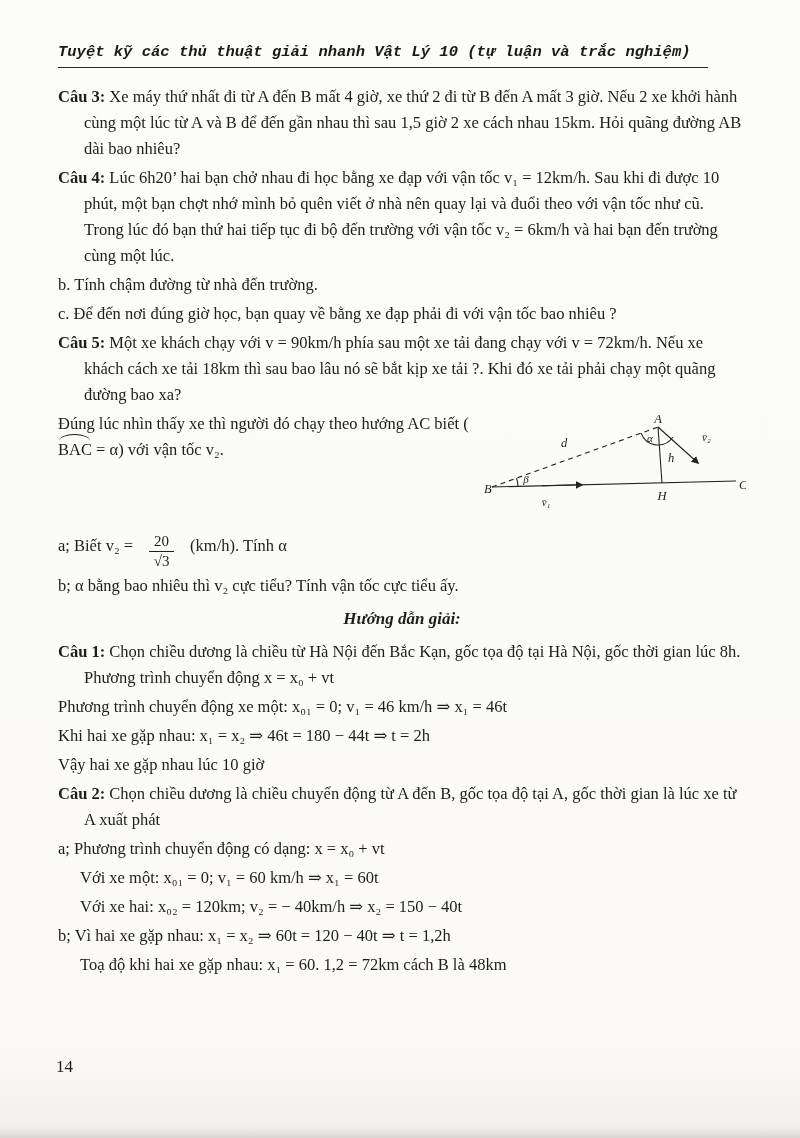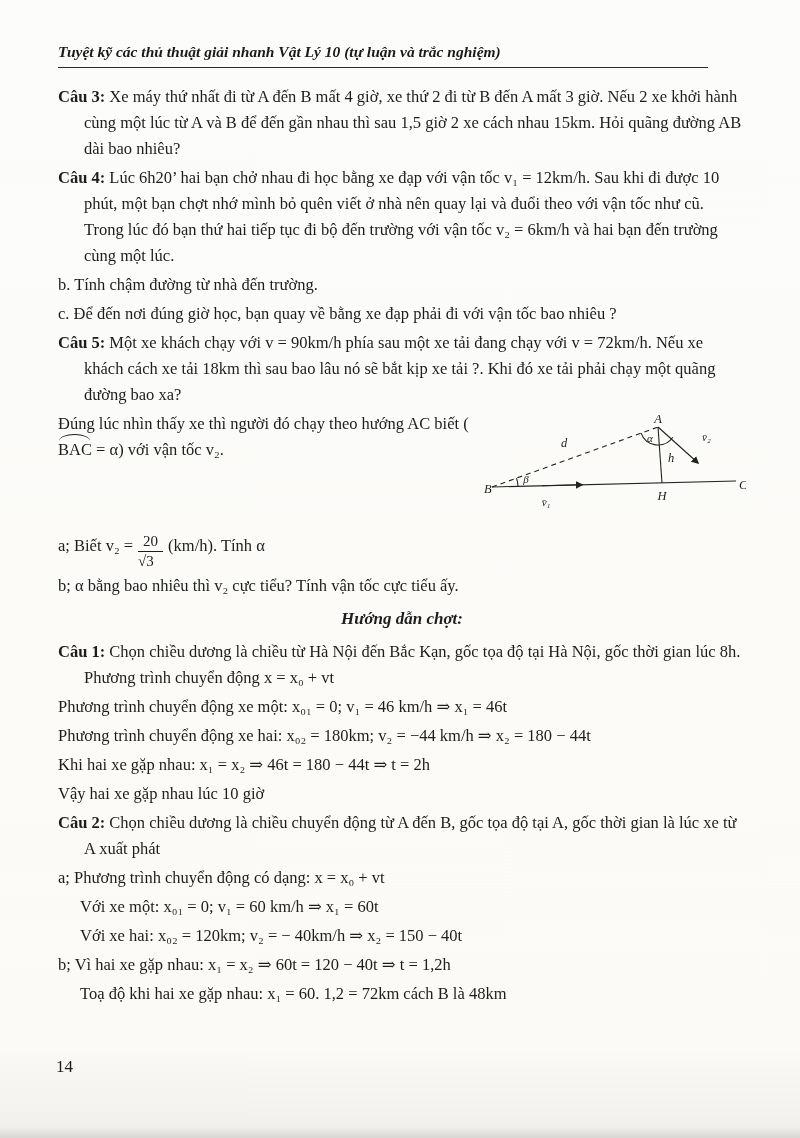--- a/index.html
+++ b/index.html
@@ -8,21 +8,21 @@
     position: relative;
     width: 800px;
     height: 1138px;
     background: linear-gradient(180deg, #fcfcfa 0%, #fbfaf7 92%, #f1f0ec 99%, #d8d7d3 100%);
     color: #1d1d1b;
     font-family: "Liberation Serif", "DejaVu Serif", serif;
     font-size: 16.5px;
     line-height: 26px;
     overflow: hidden;
   }
-  .header { padding: 42px 92px 0 58px; }
+  .header { padding: 42px 92px 0 58px; font-family: Liberation Mono, monospace; }
   .header-title {
     font-style: italic;
     font-weight: bold;
     font-size: 15.5px;
     line-height: 20px;
     color: #1a1a18;
   }
   .header-rule {
     margin-top: 5px;
     border-top: 1.4px solid #2a2a28;
@@ -44,24 +44,24 @@
   .cau6-block { overflow: visible; }
   .diagram-float {
     float: right;
     width: 262px;
     margin: 2px 0 4px 10px;
   }
   .frac-line { clear: both; margin: 4px 0 6px 0; }
   .frac {
     display: inline-block;
     vertical-align: -15px;
-    text-align: left;
+    text-align: center;
     font-size: 15px;
     line-height: 17px;
-    margin: 0 5px;
+    margin: 0 16px;
   }
   .frac .num { display: block; border-bottom: 1.2px solid #1d1d1b; padding: 0 5px 1px 5px; }
   .frac .den { display: block; padding-top: 1px; }
   .hat { position: relative; display: inline-block; }
   .hat::after {
     content: "";
     position: absolute;
     left: 2%; right: 6%; top: -3px;
     height: 6px;
     border-top: 1.3px solid #1d1d1b;
@@ -138,25 +138,24 @@
           <text class="small" x="218" y="28" text-anchor="start">v̄₂</text>
         </svg>
       </div>
       <p class="para"><span>Đúng lúc nhìn thấy xe thì người đó chạy theo hướng AC biết (</span><span class="hat">BAC</span><span> = α) với vận tốc v₂.</span></p>
     </div>
 
     <p class="para frac-line"><span>a; Biết v₂ =</span><span class="frac"><span class="num">20</span><span class="den">√3</span></span><span>(km/h). Tính α</span></p>
 
     <p class="para">b; α bằng bao nhiêu thì v₂ cực tiểu? Tính vận tốc cực tiểu ấy.</p>
 
-    <div class="solution-heading">Hướng dẫn chợt:</div>
+    <div class="solution-heading">Hướng dẫn giải:</div>
 
     <p class="para hang sol"><b class="qlabel">Câu 1:</b> <span>Chọn chiều dương là chiều từ Hà Nội đến Bắc Kạn, gốc tọa độ tại Hà Nội, gốc thời gian lúc 8h. Phương trình chuyển động x = x₀ + vt</span></p>
     <p class="para sol">Phương trình chuyển động xe một:  x₀₁ = 0; v₁ = 46 km/h ⇒ x₁ = 46t</p>
-    <p class="para sol">Phương trình chuyển động xe hai:  x₀₂ = 180km; v₂ = −44 km/h ⇒ x₂ = 180 − 44t</p>
     <p class="para sol">Khi hai xe gặp nhau:  x₁ = x₂ ⇒ 46t = 180 − 44t ⇒ t = 2h</p>
     <p class="para sol">Vậy hai xe gặp nhau lúc 10 giờ</p>
 
     <p class="para hang sol"><b class="qlabel">Câu 2:</b> <span>Chọn chiều dương là chiều chuyển động từ A đến B, gốc tọa độ tại A, gốc thời gian là lúc xe từ A xuất phát</span></p>
     <p class="para sol">a; Phương trình chuyển động có dạng:  x = x₀ + vt</p>
     <p class="para sol indent1">Với xe một:  x₀₁ = 0; v₁ = 60 km/h ⇒ x₁ = 60t</p>
     <p class="para sol indent1">Với xe hai:  x₀₂ = 120km; v₂ = − 40km/h ⇒ x₂ = 150 − 40t</p>
     <p class="para sol">b; Vì hai xe gặp nhau: x₁ = x₂ ⇒ 60t = 120 − 40t ⇒ t = 1,2h</p>
     <p class="para sol indent1">Toạ độ khi hai xe gặp nhau: x₁ = 60. 1,2 = 72km cách B là 48km</p>
 

